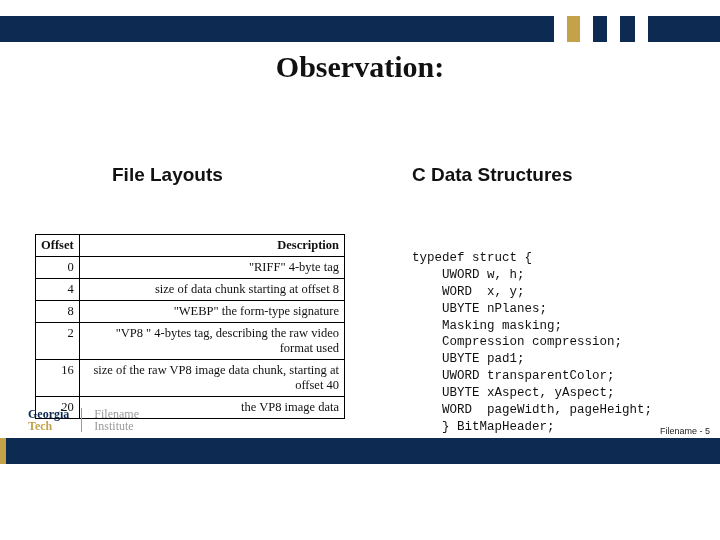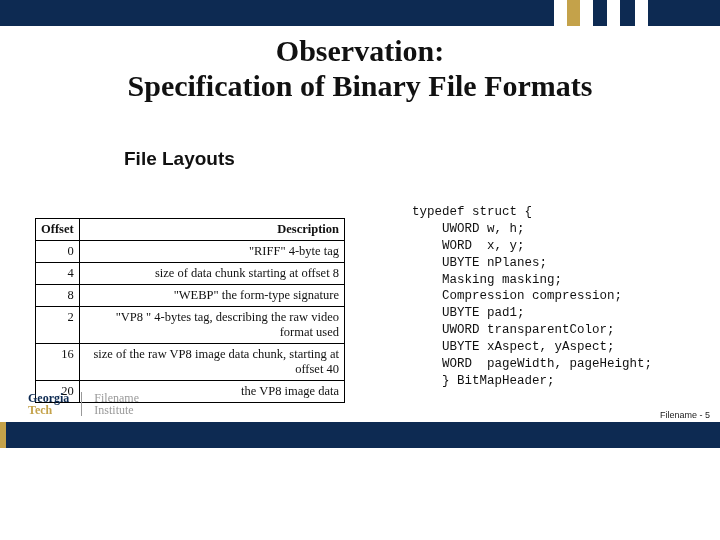--- a/index.html
+++ b/index.html
@@ -1,18 +1,18 @@
 <!DOCTYPE html>
 <html><head>
 <meta charset="utf-8">
 <style>
   * { box-sizing: border-box; margin: 0; padding: 0; }
   html, body { width: 720px; height: 540px; font-family: Arial, Helvetica, sans-serif; }
   .slide {
-    width: 720px; height: 448px; background: #fff; position: relative; overflow: hidden;
+    width: 720px; height: 448px; background: #fff; position: relative; overflow: hidden; margin-top: 16px;
   }
   .topbar {
     position: absolute; top: 0; left: 0; right: 0; height: 26px;
     background: #0d2a52;
   }
   .topbar .stripe {
     position: absolute; top: 0; bottom: 0; width: 13px; background: #fff;
   }
   .topbar .gold {
     position: absolute; top: 0; bottom: 0; background: #c4a24a;
@@ -25,34 +25,34 @@
     position: absolute; left: 0; top: 0; bottom: 0; width: 6px; background: #c4a24a;
   }
   .title {
     position: absolute; top: 34px; left: 0; right: 0; text-align: center;
     font-family: "Times New Roman", Times, serif;
     font-size: 30px; font-weight: bold; color: #111; line-height: 1.15;
   }
   .subhead-left, .subhead-right {
     position: absolute; top: 148px; font-weight: bold; font-size: 19px; color: #111;
   }
-  .subhead-left { left: 124px; text-align: center; }
+  .subhead-left { left: 112px; text-align: center; }
   .subhead-right { left: 412px; }
   .tbl {
     position: absolute; left: 35px; top: 218px; width: 310px;
     border-collapse: collapse; font-family: "Times New Roman", Times, serif;
     font-size: 12.5px; color: #111; background: #fff;
   }
   .tbl th, .tbl td {
     border: 1px solid #000; padding: 3px 5px; text-align: right; vertical-align: top;
   }
   .tbl th { font-weight: bold; }
   .tbl .c0 { width: 42px; }
   .code {
-    position: absolute; left: 412px; top: 204px;
+    position: absolute; left: 412px; top: 234px;
     font-family: "Courier New", Courier, monospace; font-size: 12.5px; color: #111;
     line-height: 1.35; white-space: pre;
   }
   .logo {
     position: absolute; left: 28px; bottom: 32px; display: flex; align-items: center; gap: 12px;
   }
   .logo .gt {
     font-family: "Times New Roman", serif; font-size: 12px; line-height: 1;
   }
   .logo .gt .ga { font-weight: bold; color: #0d2a52; }
@@ -71,24 +71,24 @@
   <div class="topbar">
     <div class="stripe" style="left:554px"></div>
     <div class="gold" style="left:567px;width:13px"></div>
     <div class="stripe" style="left:580px"></div>
     <div class="stripe" style="left:607px"></div>
     <div class="stripe" style="left:635px"></div>
   </div>
 
   <div class="title">
     <div>Observation:</div>
-    <div>Specification of Binary File Formats</div>
   </div>
 
   <div class="subhead-left">File Layouts</div>
+  <div class="subhead-right">C Data Structures</div>
 
   <table class="tbl">
     <tbody>
         <tr>
       <th class="c0">Offset</th>
       <th>Description</th>
     </tr>
     <tr>
           <td class="c0">0</td>
           <td>"RIFF" 4-byte tag</td>

